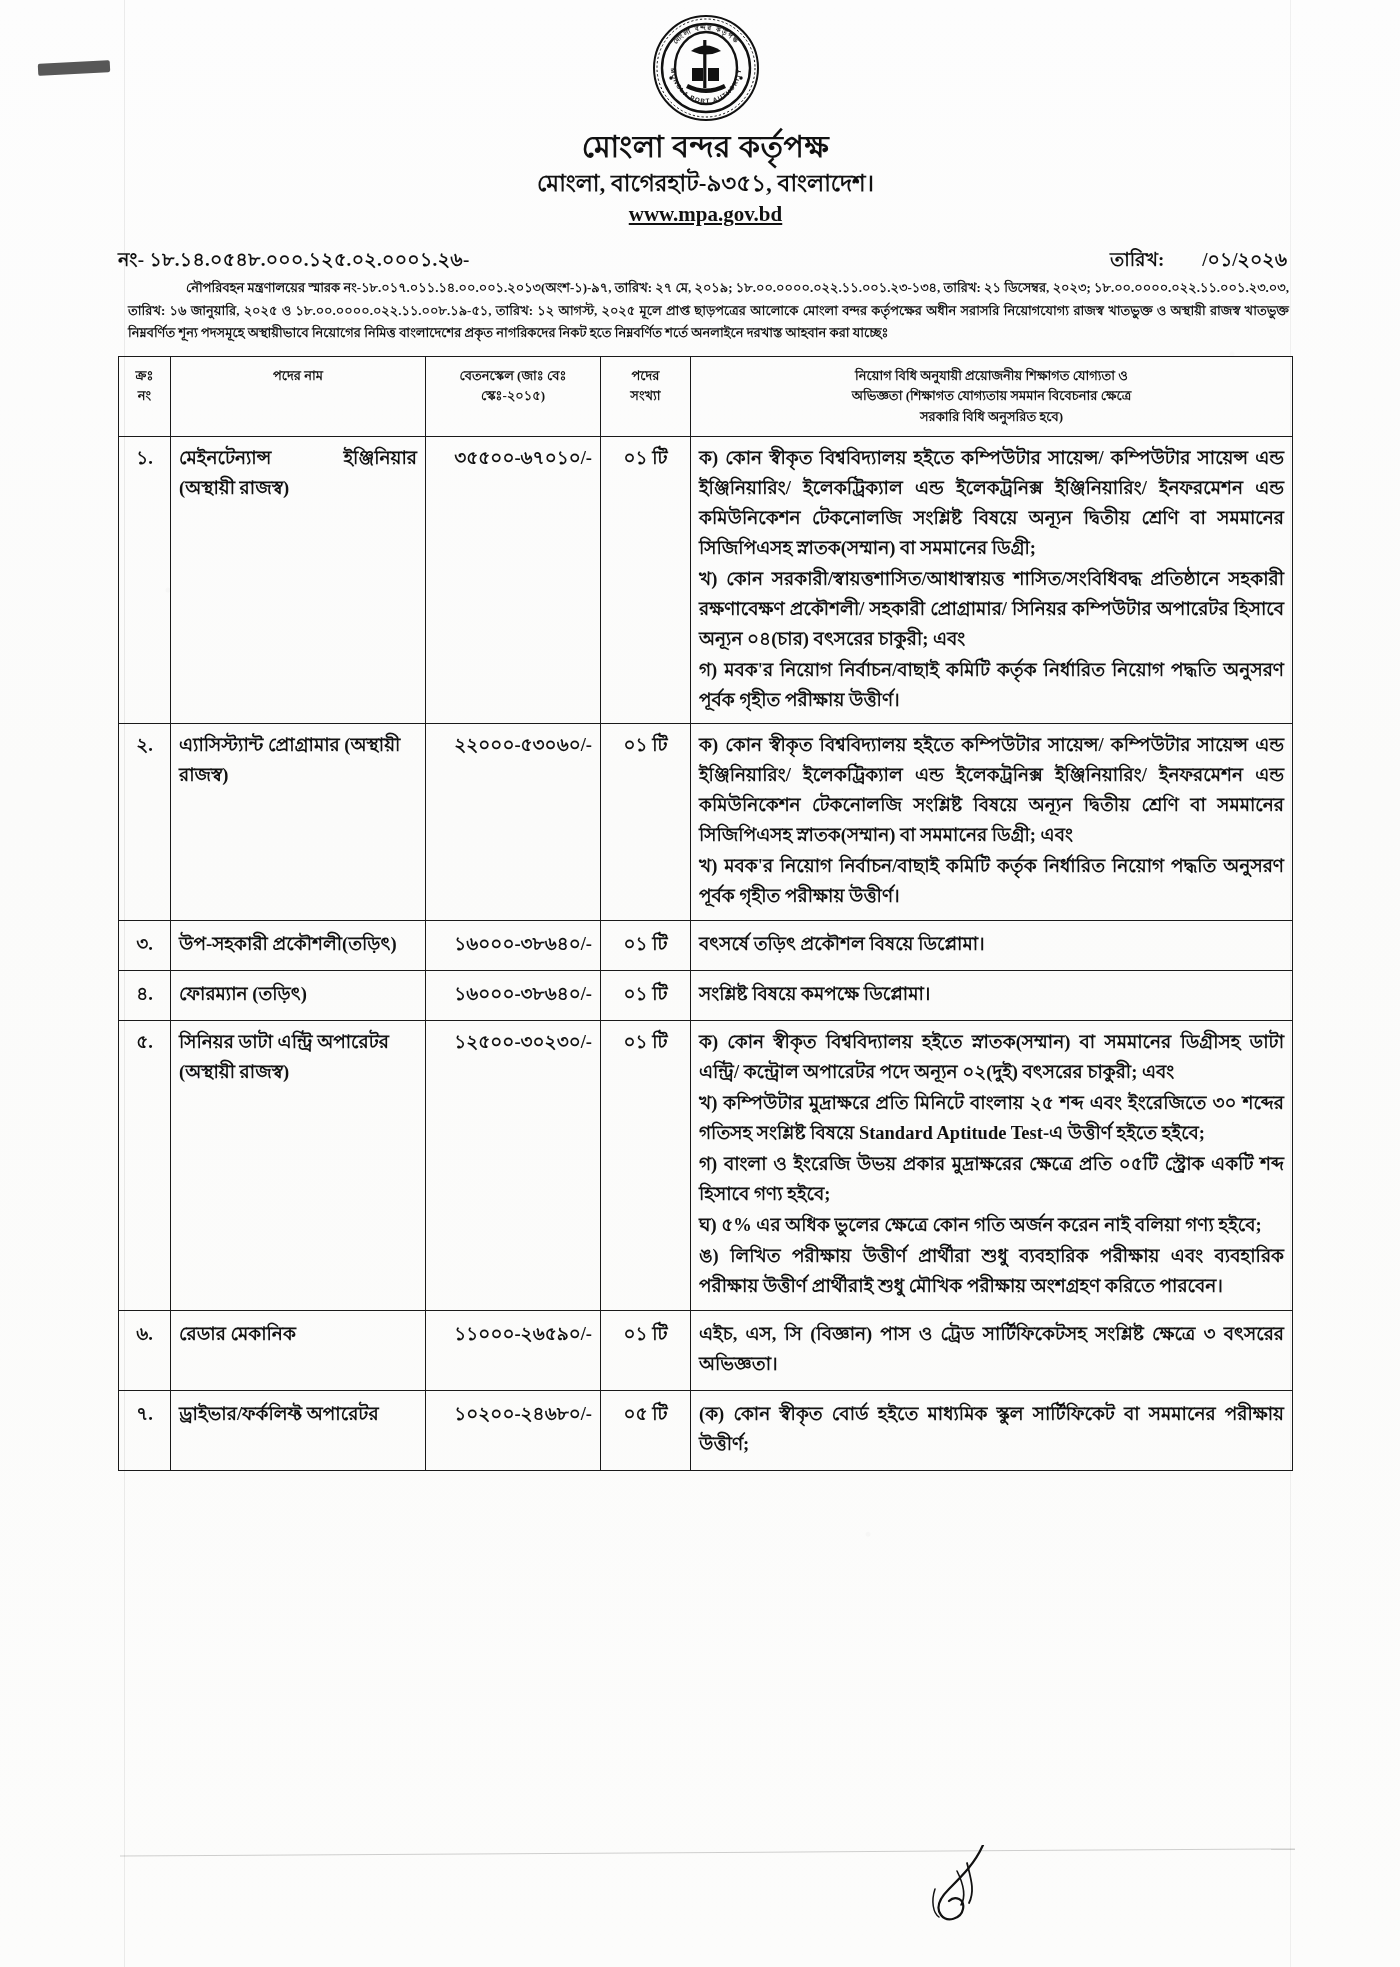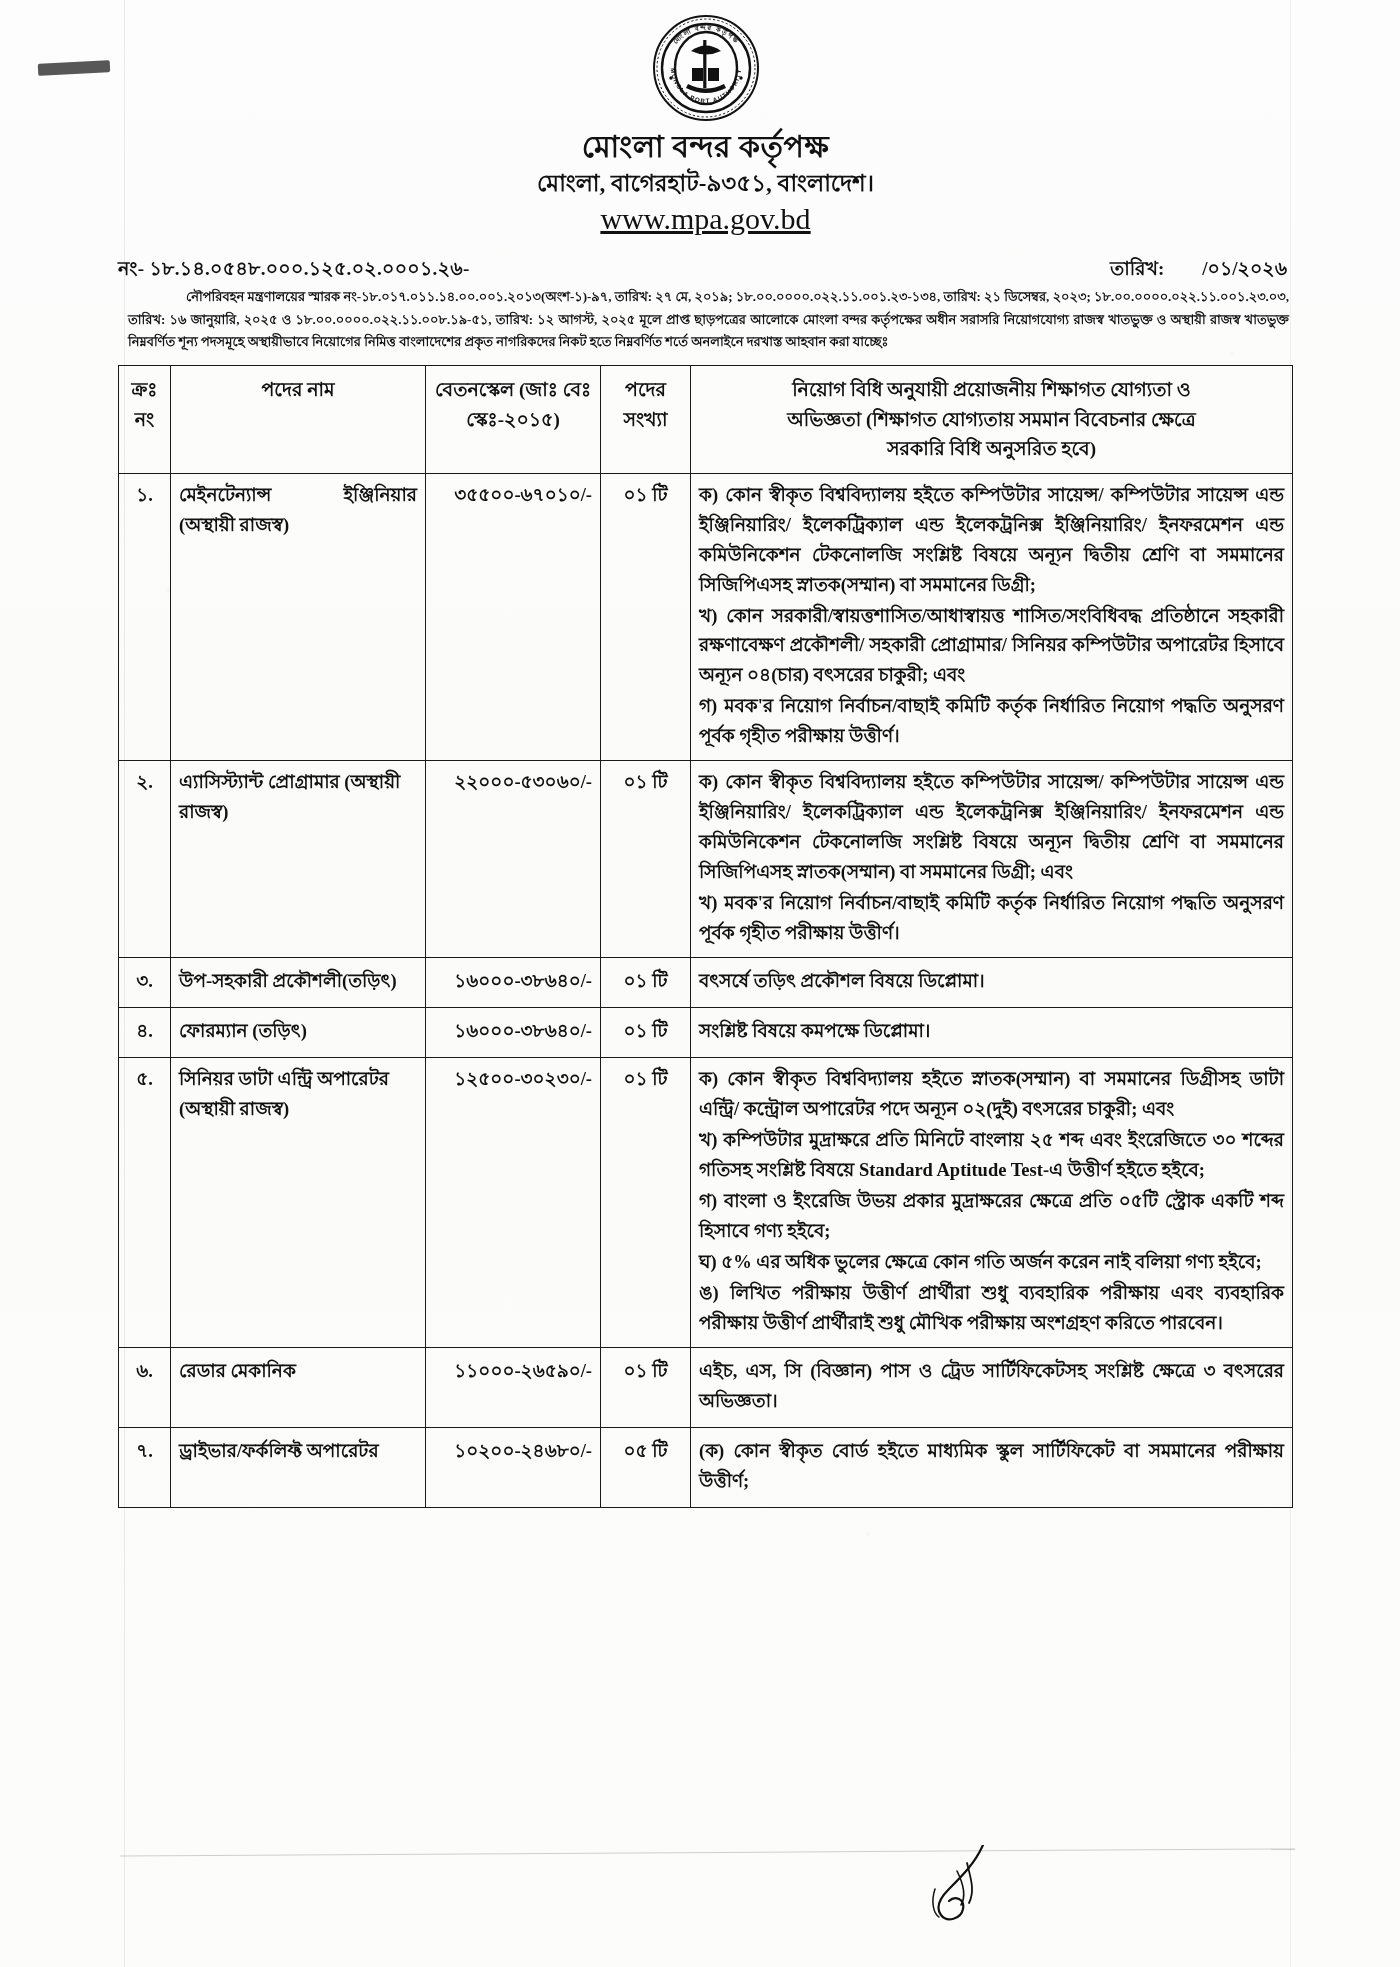--- a/index.html
+++ b/index.html
@@ -73,22 +73,22 @@
     margin: 2px 0 4px 0;
     line-height: 1.25;
   }
   .org-address {
     font-size: 23px;
     font-weight: 600;
     margin: 0 0 4px 0;
     line-height: 1.25;
   }
   .org-web {
-    font-size: 30px;
-    font-weight: 400;
+    font-size: 21px;
+    font-weight: 700;
     text-decoration: underline;
     margin: 0 0 2px 0;
     font-family: "Liberation Serif", serif;
   }
 
   
   .refline {
     display: flex;
     justify-content: space-between;
     align-items: baseline;
@@ -130,21 +130,21 @@
     margin-top: 2px;
   }
   table.circ th, table.circ td {
     border: 1.6px solid #1a1a1a;
     vertical-align: top;
     padding: 7px 8px;
     line-height: 1.62;
   }
   table.circ th {
     font-weight: 700;
-    font-size: 19px;
+    font-size: 13px;
     line-height: 1.55;
     padding: 9px 6px;
   }
   col.c-sl     { width: 52px; }
   col.c-post   { width: 255px; }
   col.c-scale  { width: 175px; }
   col.c-count  { width: 90px; }
   col.c-qual   { width: auto; }
 
   td.sl    { text-align: center; font-weight: 700; }

